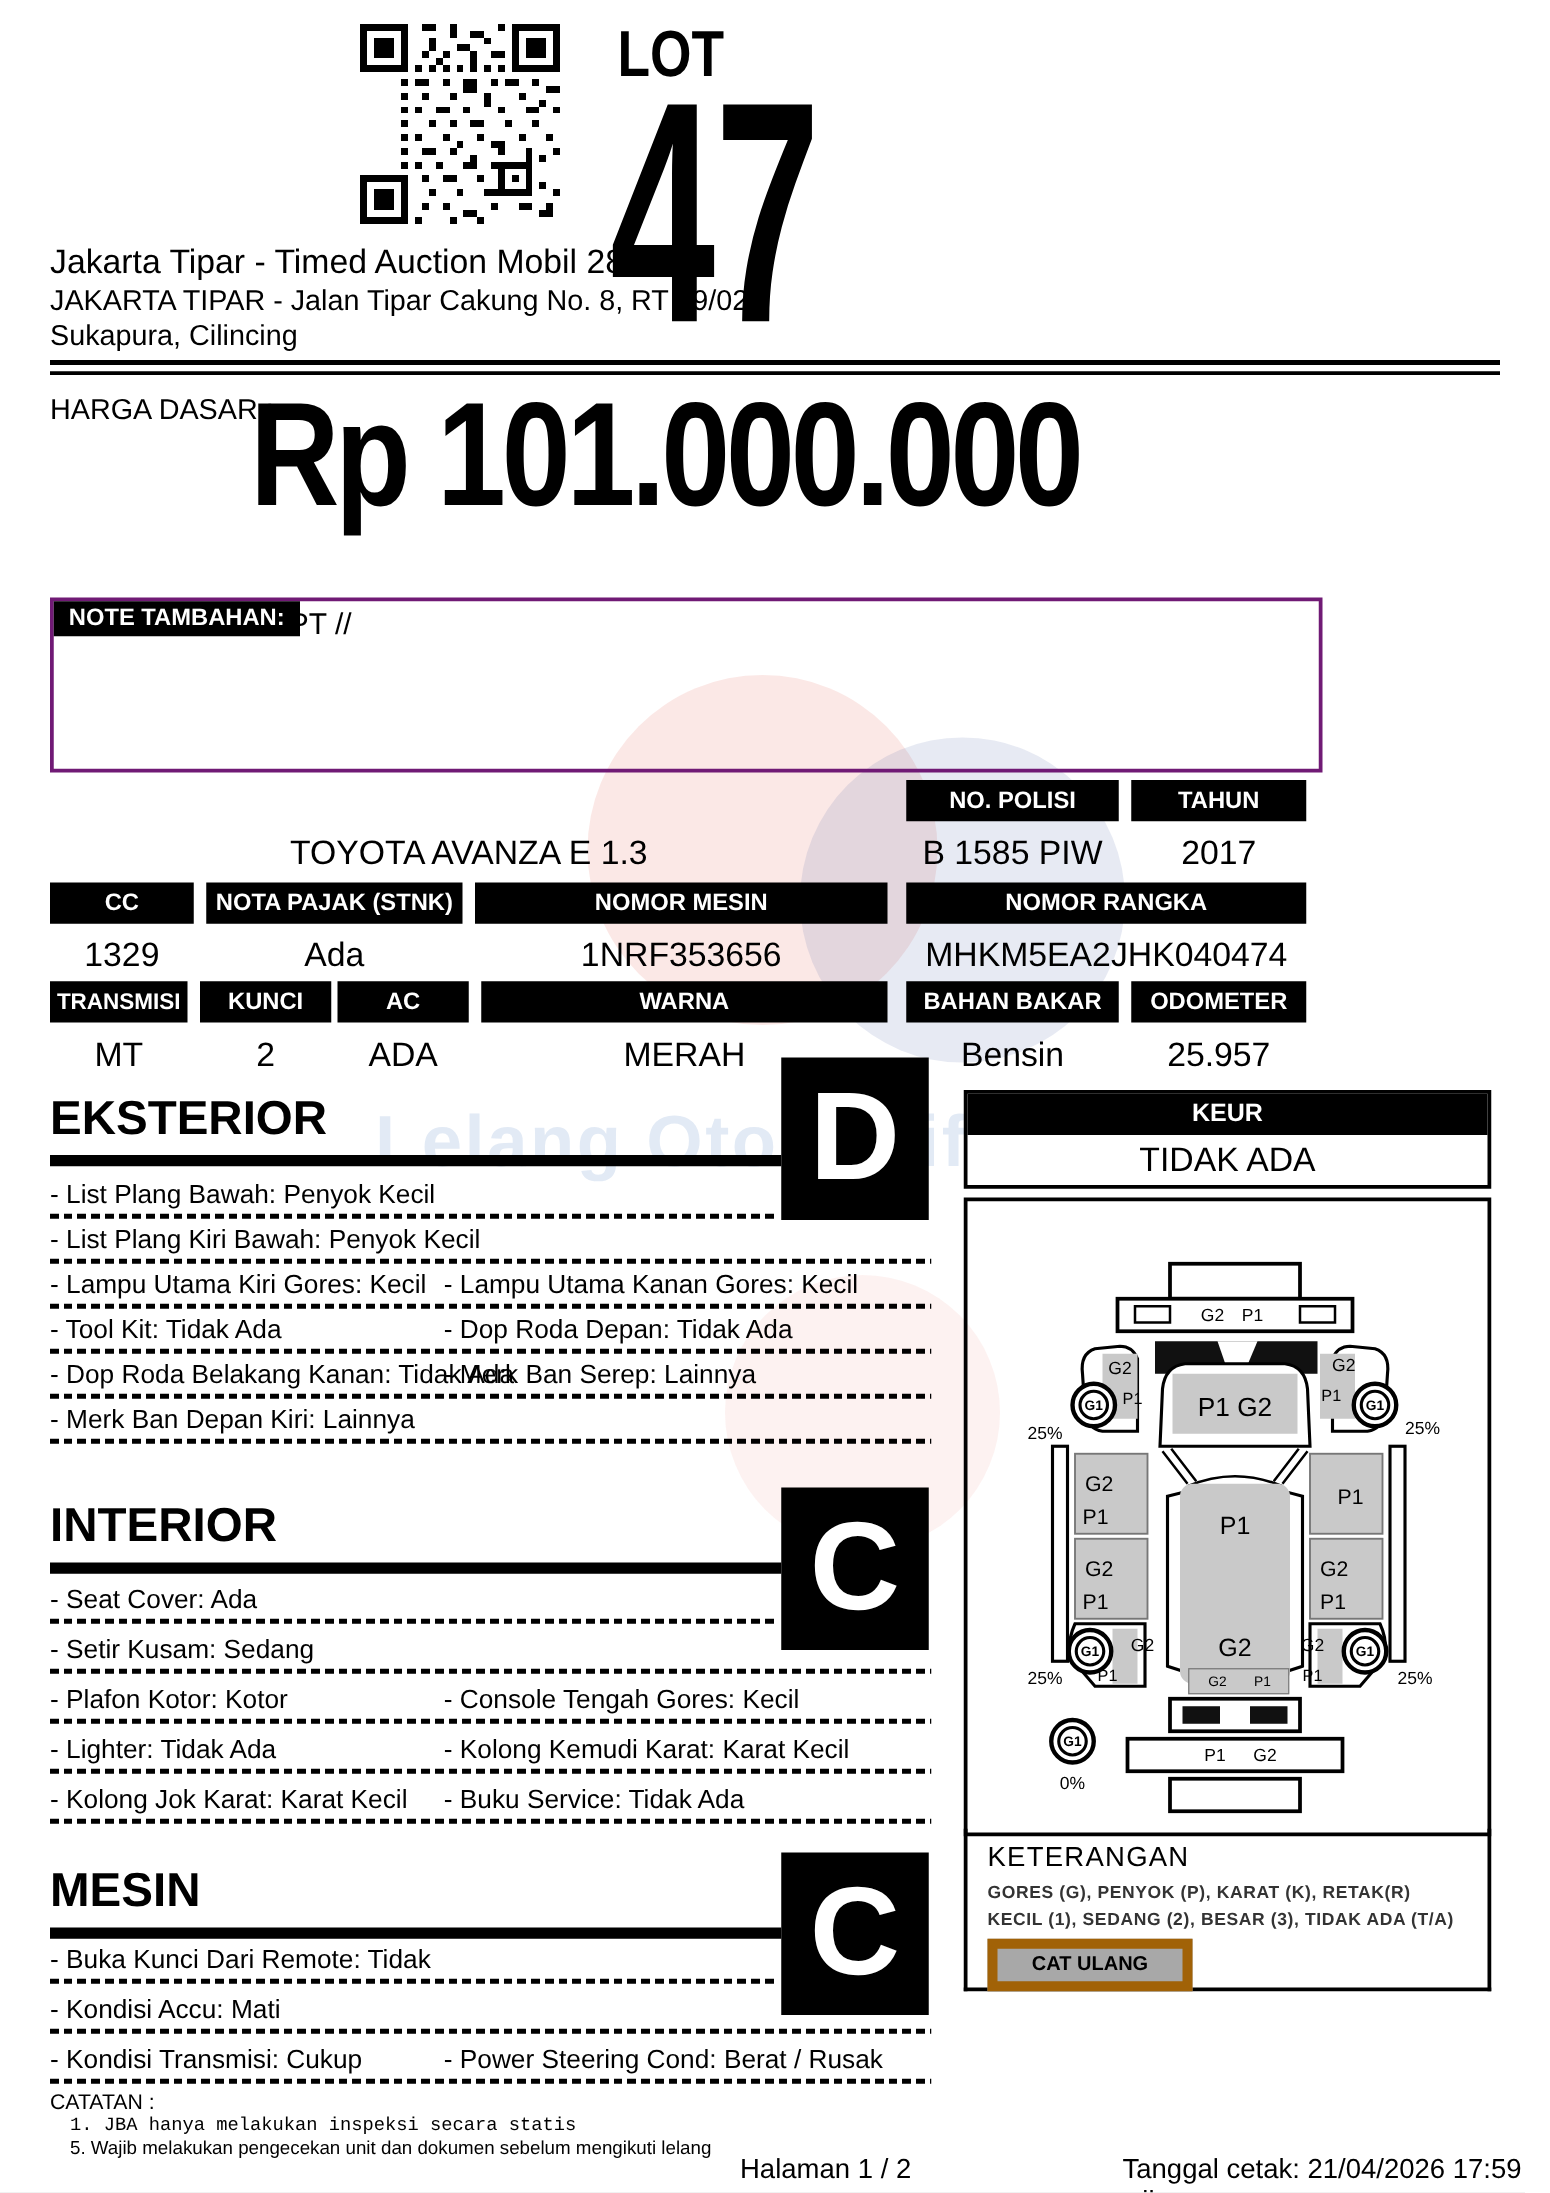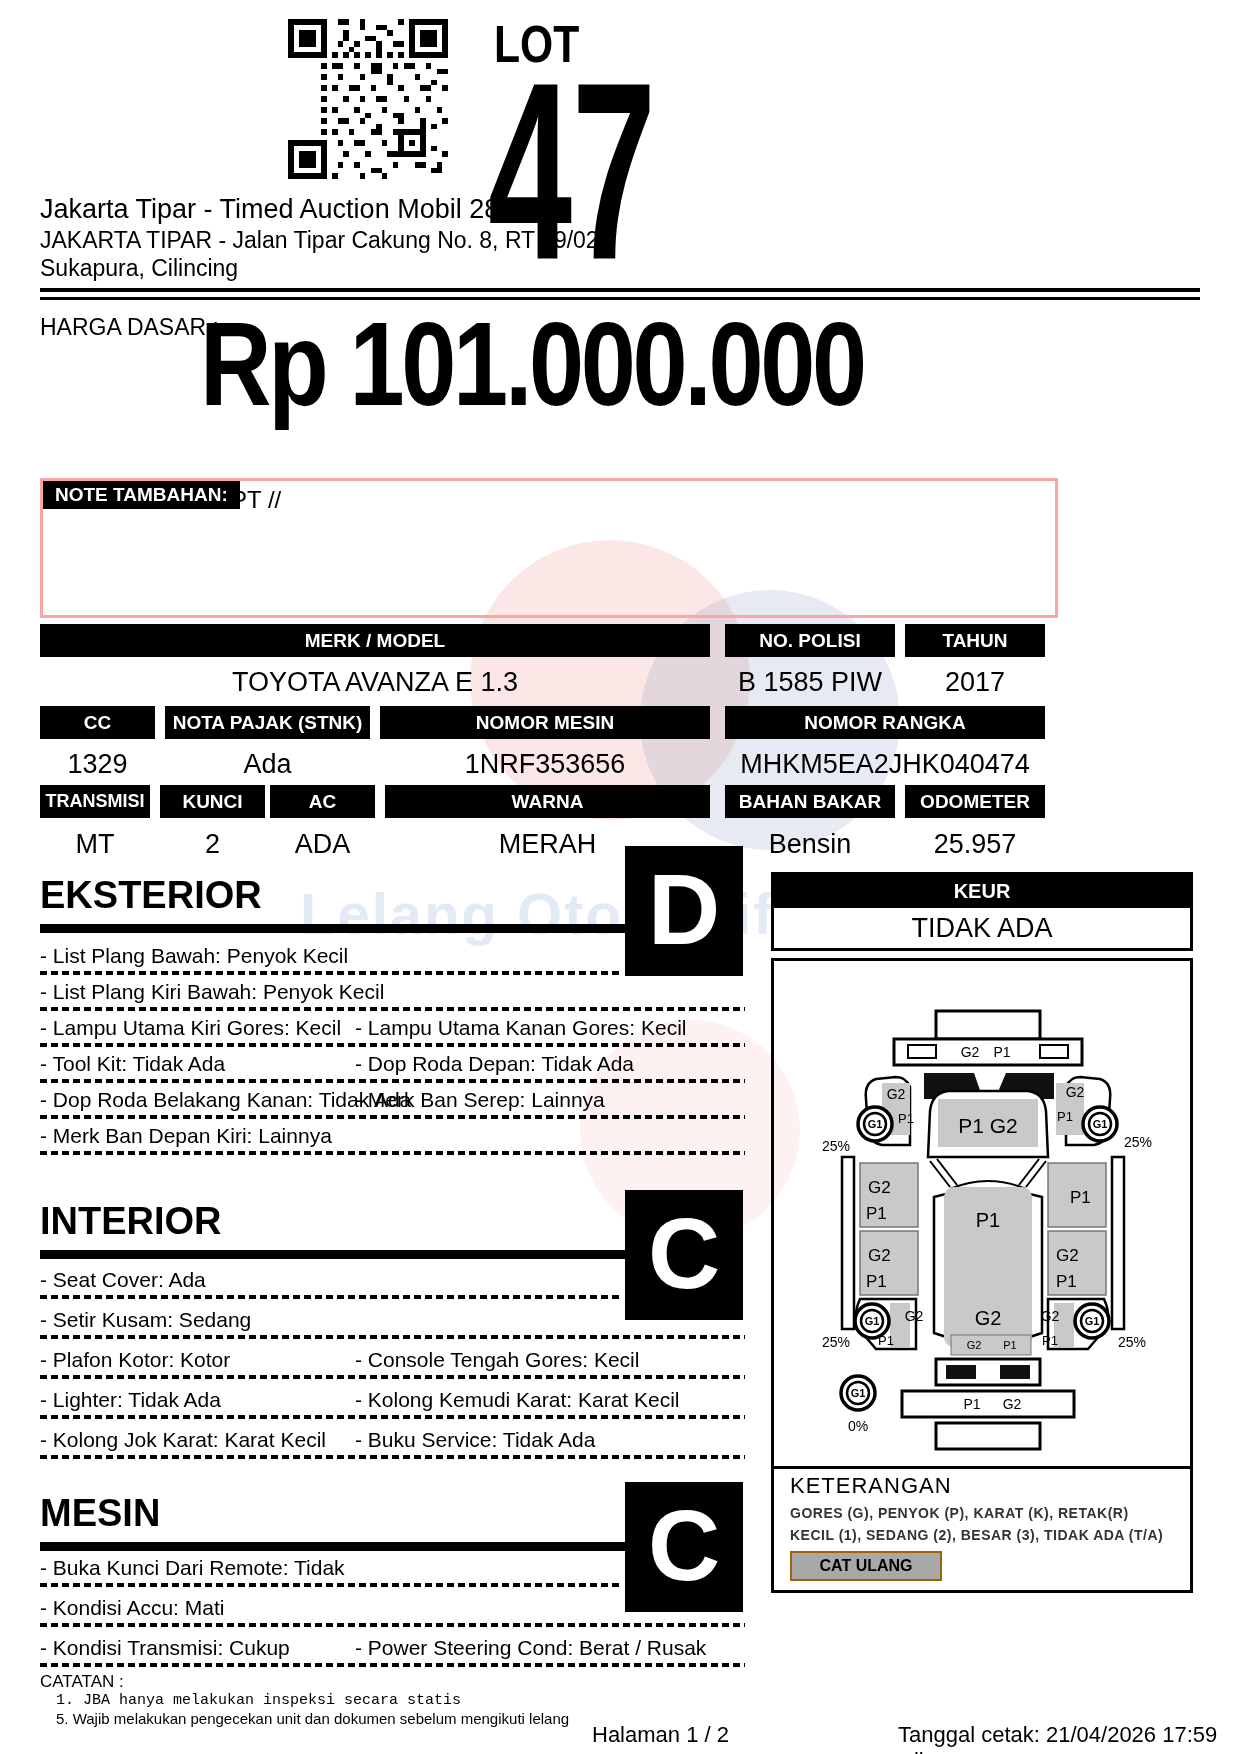--- a/index.html
+++ b/index.html
@@ -12,41 +12,41 @@
   .wm-blob{position:absolute;border-radius:50%;z-index:0;}
   
   .lot-label{font-size:52px;font-weight:bold;transform:scaleX(.82);transform-origin:0 0;}
   .lot-number{font-size:252px;font-weight:bold;line-height:.82;transform:scaleX(.60);transform-origin:0 0;}
   .title{font-size:27px;}
   .addr{font-size:23px;}
   .dsep{border-top:4px solid #000;border-bottom:3px solid #000;height:5px;}
   .harga-label{font-size:23px;}
   .harga-value{font-size:118px;font-weight:bold;letter-spacing:-4px;white-space:nowrap;transform:scaleX(.84);transform-origin:0 0;}
   
-  .note-box{border:3px solid #fca5a5;}
+  .note-box{border:3px solid #701a75;}
   .note-label{position:absolute;top:0;left:0;background:#000;color:#fff;font-weight:bold;font-size:19px;padding:3px 12px;z-index:3;}
   .note-value{position:absolute;left:148px;top:5px;font-size:24px;z-index:2;}
   
   .hdr{background:#000;color:#fff;font-weight:bold;font-size:19px;text-align:center;line-height:33px;height:33px;}
   .val{font-size:27px;text-align:center;height:40px;line-height:40px;white-space:nowrap;}
   
   .sec-title{font-size:38px;font-weight:bold;}
   .rule{background:#000;height:9px;}
   .badge{background:#000;color:#fff;font-weight:bold;font-size:100px;text-align:center;line-height:126px;width:118px;height:130px;}
   .item{font-size:21px;white-space:nowrap;}
   .dotline{height:4px;background-image:repeating-linear-gradient(90deg,#000 0 7px,transparent 7px 11px);}
   
   .keur-box{border:3px solid #000;}
   .keur-hdr{background:#000;color:#fff;font-weight:bold;font-size:20px;text-align:center;line-height:33px;height:33px;}
   .keur-val{font-size:27px;text-align:center;line-height:40px;height:40px;}
   .diag-box{border:3px solid #000;}
   .ket-box{border:3px solid #000;border-top:none;}
   .ket-title{font-size:22px;letter-spacing:1px;}
   .ket-line{font-size:14px;font-weight:bold;color:#333;letter-spacing:.5px;}
-  .cat-ulang{background:#a8a8a8;border:2px solid #a16207;font-size:16px;font-weight:bold;text-align:center;line-height:26px;width:148px;height:26px;}
+  .cat-ulang{background:#a8a8a8;border:8px solid #a16207;font-size:16px;font-weight:bold;text-align:center;line-height:26px;width:148px;height:26px;}
   
   .catatan{font-size:17px;}
   .catnote{font-size:15px;}
   .footer{font-size:22px;}
   svg text{font-family:"Liberation Sans","DejaVu Sans",sans-serif;}
 </style>
 </head>
 <body>
 
 <div class="page">
@@ -80,21 +80,20 @@
   <div class="abs z dsep" style="left:40px;top:288px;width:1160px;"></div>
 
   <div class="abs z harga-label" style="left:40px;top:314px;">HARGA DASAR :</div>
   <div class="abs z harga-value" style="left:200px;top:296px;">Rp 101.000.000</div>
 
   <div class="abs z note-box" style="left:40px;top:478px;width:1012px;height:134px;">
     <div class="note-label">NOTE TAMBAHAN:</div>
     <div class="note-value">AN PT //</div>
   </div>
 
-  <div class="abs z hdr" style="left:40px;top:624px;width:670px;">MERK / MODEL</div>
   <div class="abs z hdr" style="left:725px;top:624px;width:170px;">NO. POLISI</div>
   <div class="abs z hdr" style="left:905px;top:624px;width:140px;">TAHUN</div>
   <div class="abs z val" style="left:40px;top:662px;width:670px;">TOYOTA AVANZA E 1.3</div>
   <div class="abs z val" style="left:725px;top:662px;width:170px;">B 1585 PIW</div>
   <div class="abs z val" style="left:905px;top:662px;width:140px;">2017</div>
 
   <div class="abs z hdr" style="left:40px;top:706px;width:115px;">CC</div>
   <div class="abs z hdr" style="left:165px;top:706px;width:205px;">NOTA PAJAK (STNK)</div>
   <div class="abs z hdr" style="left:725px;top:706px;width:320px;">NOMOR RANGKA</div>
   <div class="abs z hdr" style="left:380px;top:706px;width:330px;">NOMOR MESIN</div>

